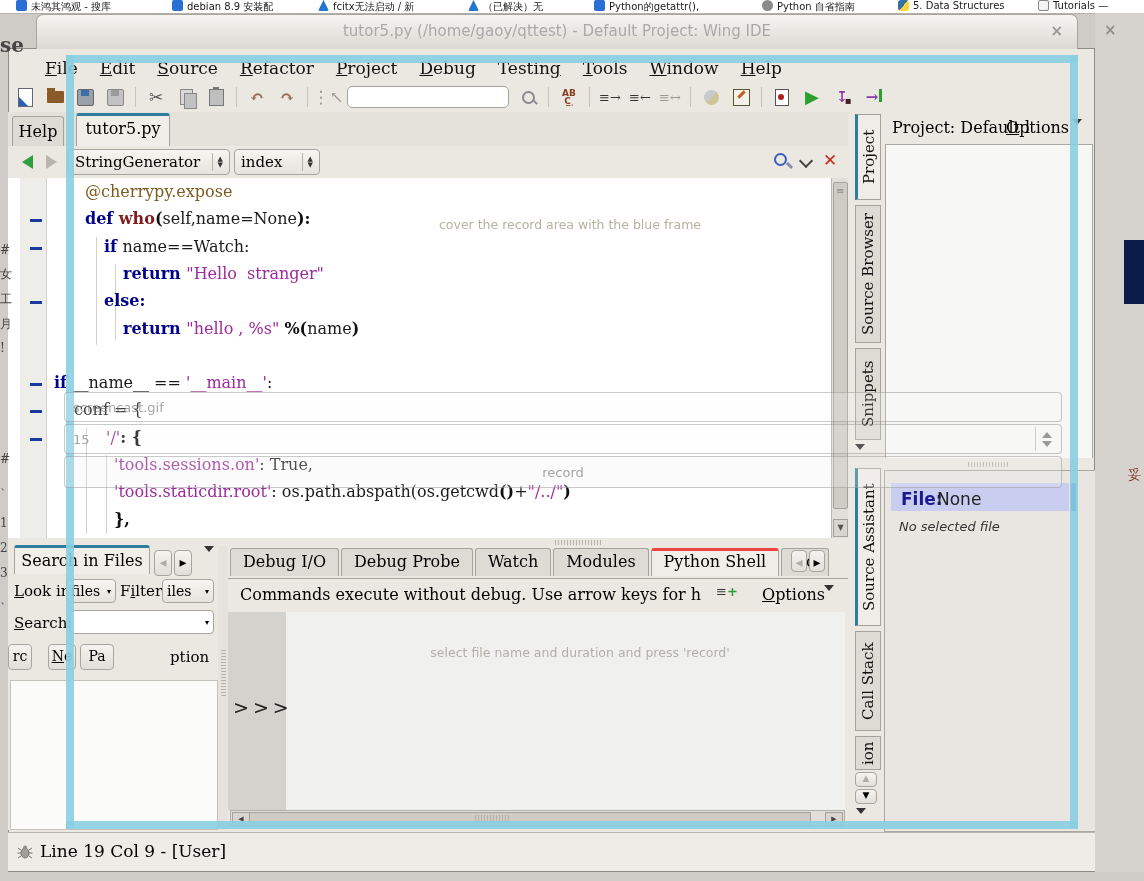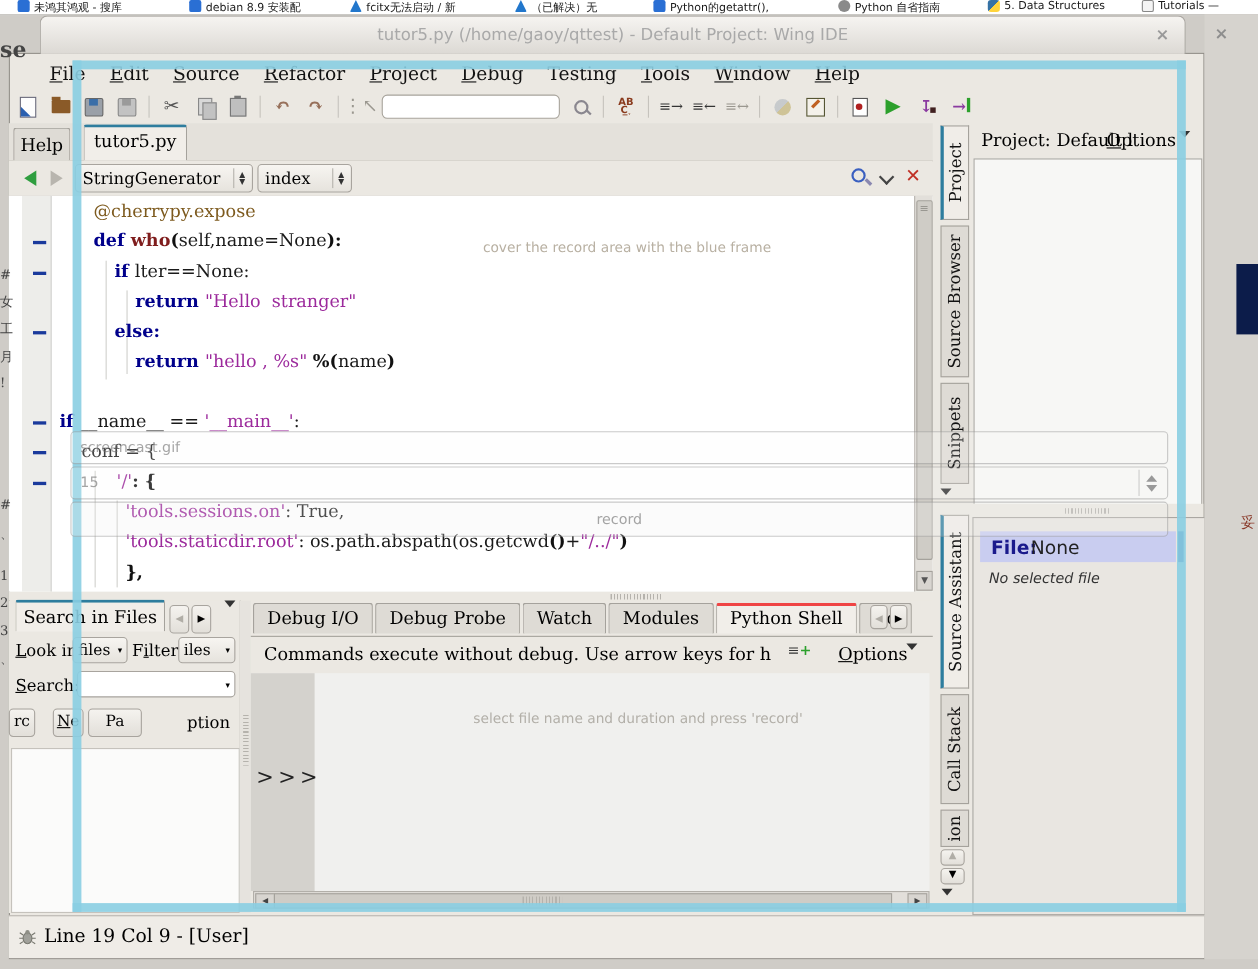--- a/index.html
+++ b/index.html
@@ -304,21 +304,21 @@
     <div class="guide" style="left:78px;top:250px;height:106px;"></div>
     <div class="guide" style="left:98px;top:277px;height:79px;"></div>
     <div class="vscroll">
       <div class="vthumb"></div>
       <div class="sbtn" style="bottom:1px;">▼</div>
     </div>
   <div class="cl" style="left: 77px; top: 4px;"><span class="seg-dec">@cherrypy.expose</span></div>
       <div class="fold" style="top: 41.3px;"></div>
       <div class="cl" style="left: 77px; top: 31.3px;"><span class="seg-kw">def </span><span class="seg-fn">who</span><span class="seg-b">(</span><span class="seg-pl">self,name=None</span><span class="seg-b">):</span></div>
       <div class="fold" style="top: 68.6px;"></div>
-      <div class="cl" style="left: 96px; top: 58.6px;"><span class="seg-kw">if </span><span class="seg-pl">lter==None:</span></div>
+      <div class="cl" style="left: 96px; top: 58.6px;"><span class="seg-kw">if </span><span class="seg-pl">name==Watch:</span></div>
       <div class="cl" style="left: 115px; top: 85.9px;"><span class="seg-kw">return </span><span class="seg-str">"Hello  stranger"</span></div>
       <div class="fold" style="top: 123.2px;"></div>
       <div class="cl" style="left: 96px; top: 113.2px;"><span class="seg-kw">else:</span></div>
       <div class="cl" style="left: 115px; top: 140.5px;"><span class="seg-kw">return </span><span class="seg-str">"hello , %s" </span><span class="seg-b">%(</span><span class="seg-pl">name</span><span class="seg-b">)</span></div>
       <div class="fold" style="top: 205.1px;"></div>
       <div class="cl" style="left: 46px; top: 195.1px;"><span class="seg-kw">if </span><span class="seg-pl">__name__ == </span><span class="seg-str">'__main__'</span><span class="seg-pl">:</span></div>
       <div class="fold" style="top: 232.4px;"></div>
       <div class="cl" style="left: 66px; top: 222.4px;"><span class="seg-pl">conf = {</span></div>
       <div class="fold" style="top: 259.7px;"></div>
       <div class="cl" style="left: 98px; top: 249.7px;"><span class="seg-str">'/'</span><span class="seg-b">: {</span></div>
@@ -346,21 +346,21 @@
       <span>iles</span>
       <span style="margin-left:auto;font-size:8px;">▾</span>
     </div>
     <span class="abs" id="search-label" style="left:6px;top:68px;"><span class="u">S</span>earch:</span>
     <div class="ddsmall" style="left:62px;top:64px;width:144px;background:#fff;">
       <span></span>
       <span style="margin-left:auto;font-size:8px;">▾</span>
     </div>
     <div class="sbutton" id="sbtn1" style="left:0px;top:98px;width:24px;">rc</div>
     <div class="sbutton" id="sbtn2" style="left:40px;top:98px;width:28px;"><span class="u">N</span>e</div>
-    <div class="sbutton" id="sbtn3" style="left:72px;top:98px;width:49px;">Pa</div>
+    <div class="sbutton" id="sbtn3" style="left:72px;top:98px;width:34px;">Pa</div>
     <span class="abs" style="left:162px;top:102px;">ption</span>
     <div class="white"></div>
   </div>
 
   <div class="abs" style="left:218px;top:546px;width:10px;height:284px;background:#e6e3de;">
     <div class="abs grip-v" style="left:3px;top:104px;width:5px;height:46px;"></div>
   </div>
 
   <div class="abs dpanel">
     <div class="dtabs" id="dtabs">

